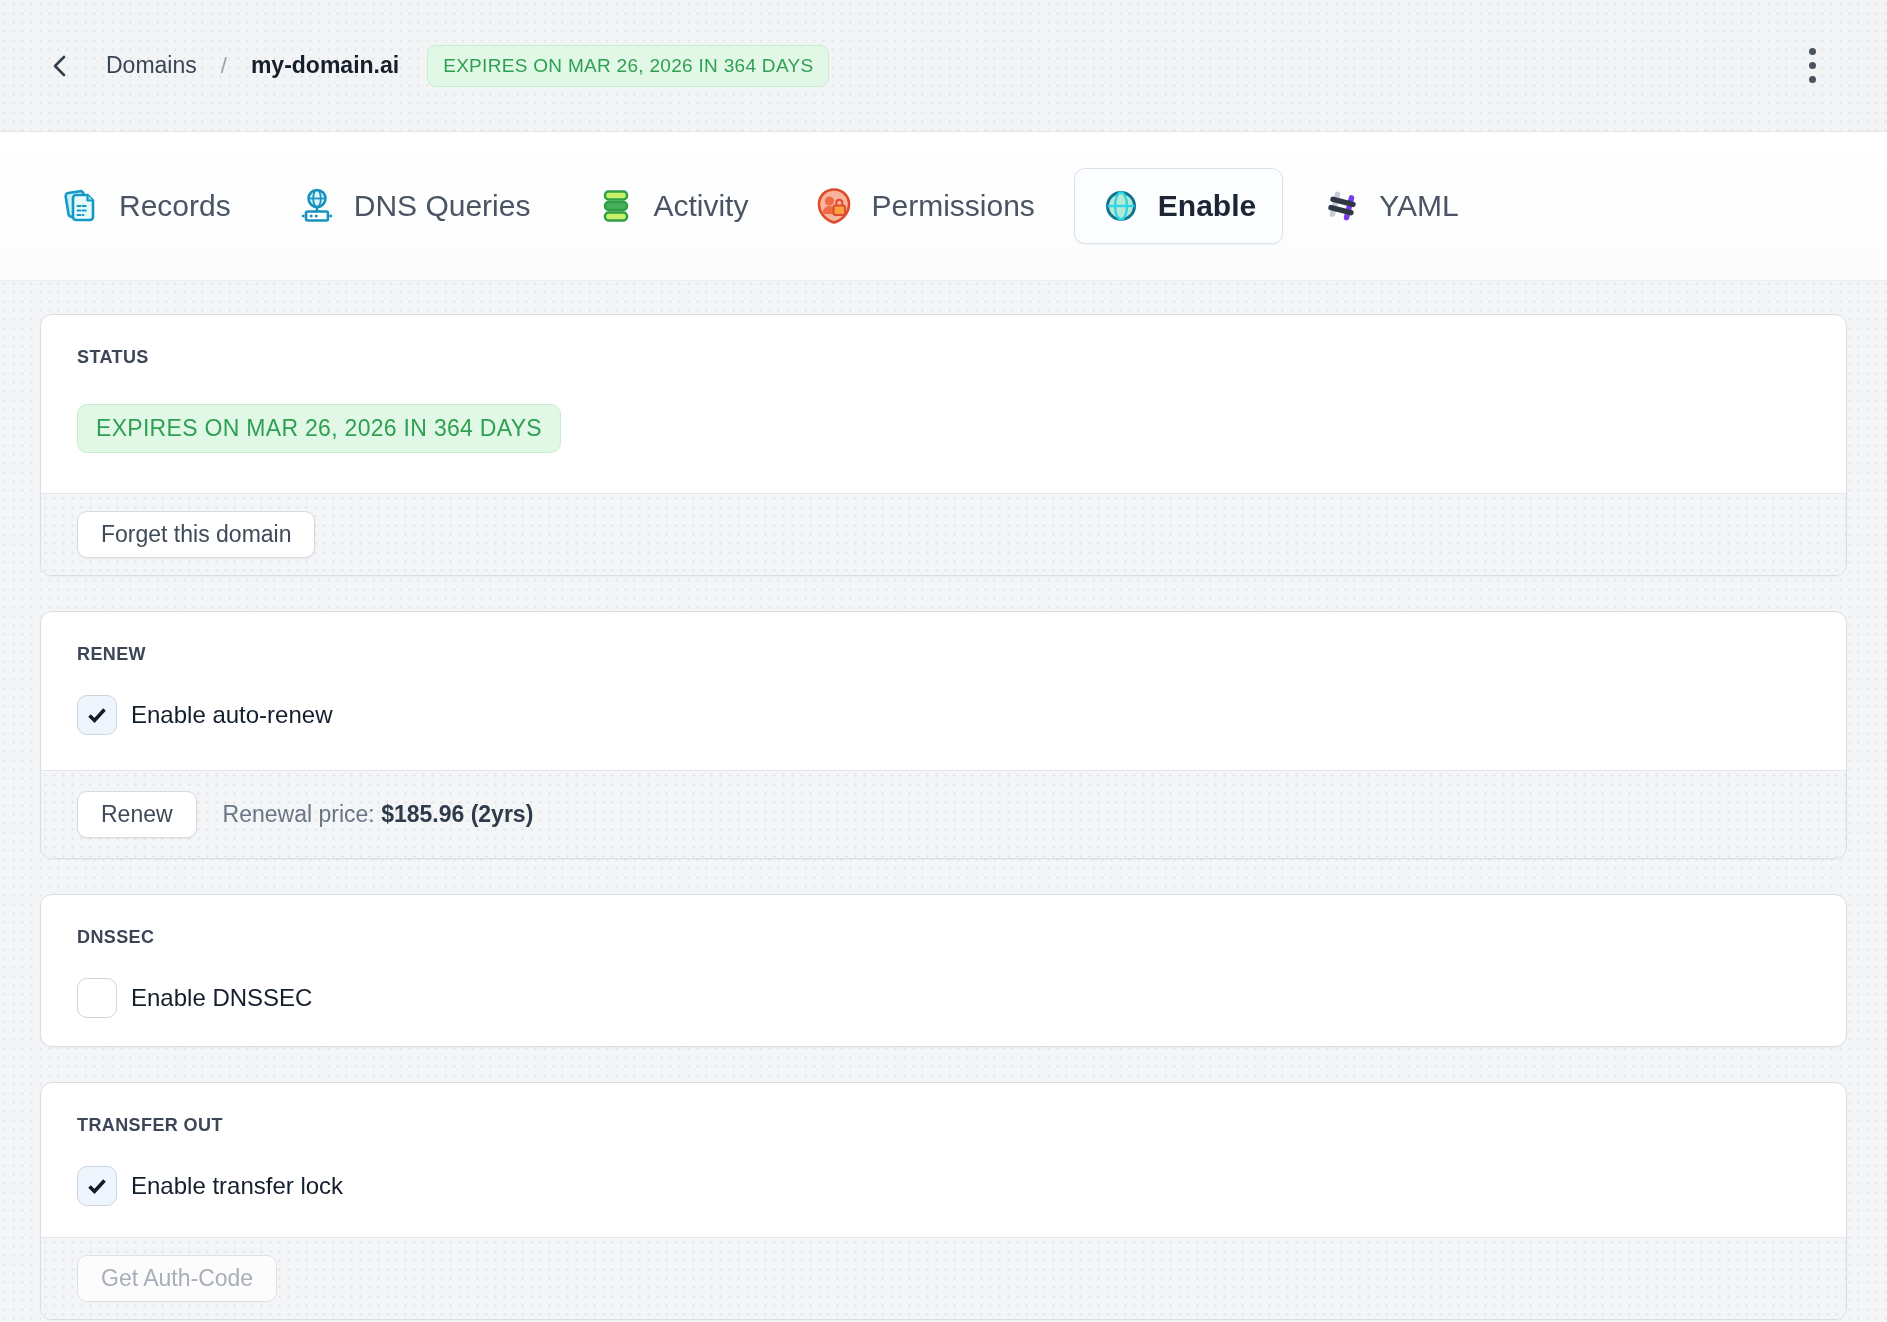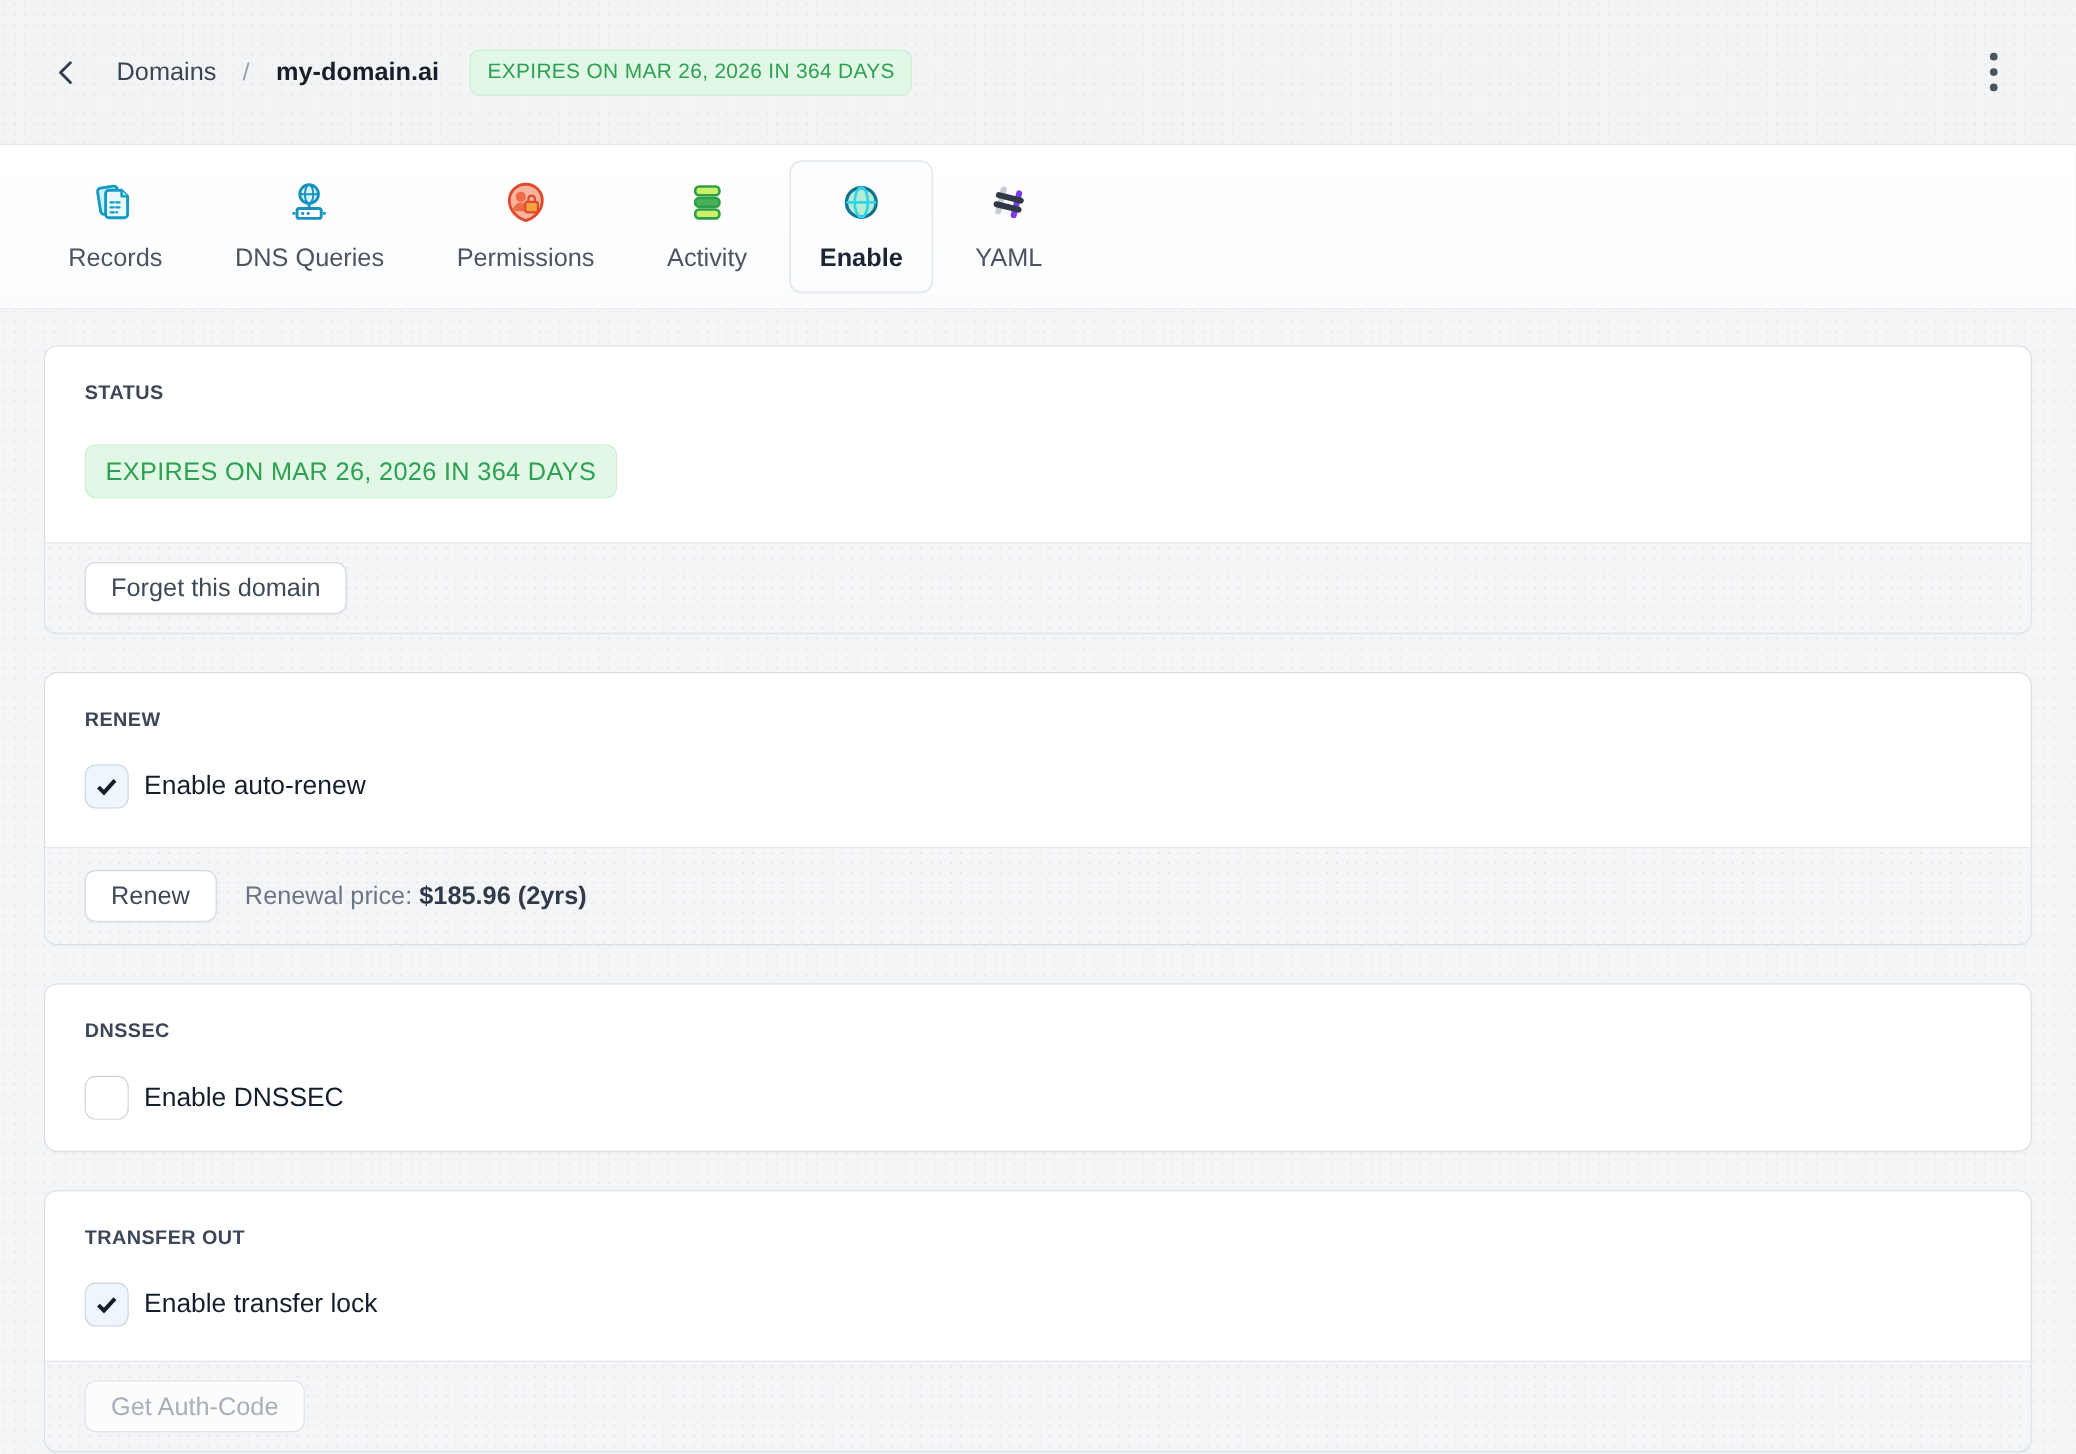--- a/index.html
+++ b/index.html
@@ -49,22 +49,22 @@
     padding:0 0 0 35px;
     gap:12px;
     background:linear-gradient(180deg, #ffffff 0%, #fbfcfd 100%);
     border-bottom:1px solid #ebedf0;
   }
   .tab {
     display:flex; align-items:center; gap:17px;
     padding:17px 26px;
     border:1px solid transparent;
     border-radius:11px;
-    font-size:23px; font-weight:500; color:#4a5463;
-    cursor:pointer; white-space:nowrap;flex-direction:column;
+    font-size:30px; font-weight:500; color:#4a5463;
+    cursor:pointer; white-space:nowrap;
   }
   .tab.active {
     background:#fcfdfe;
     border-color:#dde2e9;
     box-shadow:0 1px 2px rgba(16,24,40,.05);
     color:#1b2534; font-weight:700;
   }
   .tab .ticon { width:40px; height:40px; display:flex; align-items:center; justify-content:center; }
 
   
@@ -171,39 +171,39 @@
           <circle cx="19.2" cy="30" r="1.5" fill="#1792bf"></circle>
         <path d="M6.2 28.8v2.4M33.8 28.8v2.4" stroke="#1792bf" stroke-width="2.6"></path>
       </svg>
     </span>
     <span>DNS Queries</span>
   </div>
 
   <div class="tab">
     <span class="ticon">
       <svg width="40" height="40" viewBox="0 0 40 40">
+        <rect x="9" y="5.5" width="22" height="8" rx="3.5" fill="#c8f169" stroke="#2f9e44" stroke-width="2.4"></rect>
+        <rect x="9" y="16" width="22" height="8" rx="3.5" fill="#46b15c" stroke="#2f9e44" stroke-width="2.4"></rect>
+        <rect x="9" y="26.5" width="22" height="8" rx="3.5" fill="#c8f169" stroke="#2f9e44" stroke-width="2.4"></rect>
+      </svg>
+    </span>
+    <span>Activity</span>
+  </div>
+
+  <div class="tab">
+    <span class="ticon">
+      <svg width="40" height="40" viewBox="0 0 40 40">
         <path d="M20 3.5 C28.5 3.5 35 10 35 18.2 C35 27.5 27.5 34.5 20 36.5 C12.5 34.5 5 27.5 5 18.2 C5 10 11.5 3.5 20 3.5 Z" fill="#f9b49e" stroke="#de4a2d" stroke-width="2.6" stroke-linejoin="round"></path>
         <circle cx="15.5" cy="15" r="4.6" fill="#ef6b47"></circle>
         <path d="M7.8 28c1.2-5.4 4.2-8 7.7-8s6.6 2.6 7.8 8z" fill="#ef6b47"></path>
         <rect x="19.5" y="19.5" width="11.5" height="9.5" rx="2" fill="#f6a33f" stroke="#de4a2d" stroke-width="2"></rect>
         <path d="M22.3 19.5v-2.7a3 3 0 0 1 6 0v2.7" fill="none" stroke="#de4a2d" stroke-width="2"></path>
       </svg>
     </span>
     <span>Permissions</span>
-  </div>
-
-  <div class="tab">
-    <span class="ticon">
-      <svg width="40" height="40" viewBox="0 0 40 40">
-        <rect x="9" y="5.5" width="22" height="8" rx="3.5" fill="#c8f169" stroke="#2f9e44" stroke-width="2.4"></rect>
-        <rect x="9" y="16" width="22" height="8" rx="3.5" fill="#46b15c" stroke="#2f9e44" stroke-width="2.4"></rect>
-        <rect x="9" y="26.5" width="22" height="8" rx="3.5" fill="#c8f169" stroke="#2f9e44" stroke-width="2.4"></rect>
-      </svg>
-    </span>
-    <span>Activity</span>
   </div>
 
   <div class="tab active">
     <span class="ticon">
       <svg width="40" height="40" viewBox="0 0 40 40">
         <circle cx="20" cy="20" r="13.5" fill="#b5ead3" stroke="#0f7490" stroke-width="3"></circle>
         <ellipse cx="20" cy="20" rx="6" ry="13.5" fill="none" stroke="#2fd4e8" stroke-width="2.4"></ellipse>
         <path d="M6.5 20h27" stroke="#2fd4e8" stroke-width="2.4"></path>
       </svg>
     </span>

